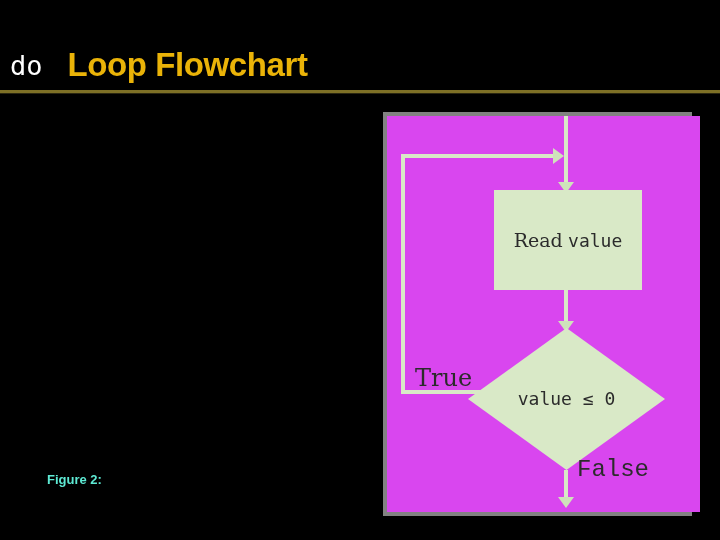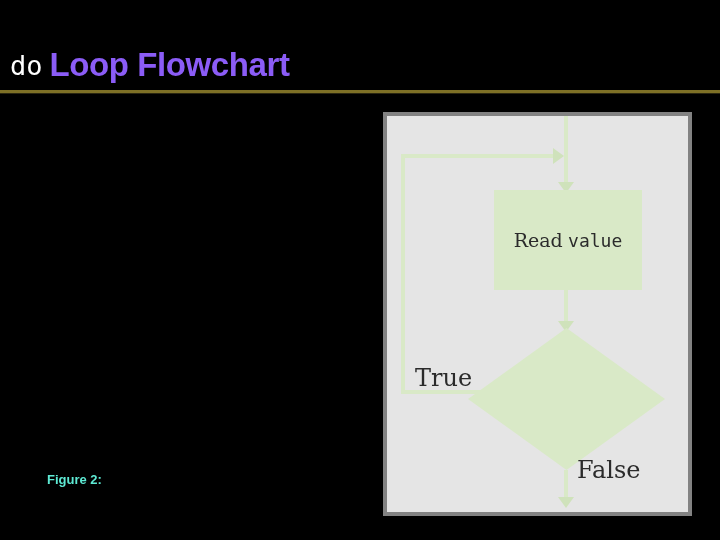--- a/index.html
+++ b/index.html
@@ -36,26 +36,26 @@
     color: #ffffff;
     font-family: "DejaVu Sans Mono", monospace;
     font-size: 27px;
     font-weight: 400;
     letter-spacing: 0px;
     line-height: 1;
     position: relative;
     top: 1px;
   }
   .title-main {
-    color: #8b5cf6;
+    color: #eab308;
     font-family: "Liberation Sans", sans-serif;
     font-size: 33px;
     font-weight: bold;
     line-height: 1;
-    margin-left: 7px;
+    margin-left: 25px;
     letter-spacing: -0.4px;
   }
 
   
   #title-rule {
     position: absolute;
     left: 0px;
     top: 90px;
     width: 720px;
     height: 3px;
@@ -96,22 +96,23 @@
     width: 309px;
     height: 404px;
     background: #ffffff;
     border: 4px solid #828282;
     box-sizing: border-box;
   }
   #figure-canvas {
     position: relative;
     width: 100%;
     height: 100%;
-    background: #e5e5e5;
+    background: #d946ef;
     overflow: hidden;
+    padding-left: 12px;
   }
 
   
   .fc-line-v {
     position: absolute;
     width: 4px;
     background: #d9e9c7;
   }
   .fc-line-h {
     position: absolute;
@@ -225,25 +226,26 @@
         <span class="fc-box-text">
           <span class="serif-part">Read</span><span> </span><span class="mono-part">value</span>
         </span>
       </div>
 
       <div class="fc-line-v" style="left:177px; top:174px; height:38px;"></div>
       <div class="fc-arrow-down" style="left:171px; top:205px;"></div>
 
       <div class="fc-diamond-wrap" style="left:81px; top:212px; width:197px; height:142px;">
         <div class="fc-diamond-shape"></div>
+        <span class="fc-diamond-text">value ≤ 0</span>
       </div>
 
       <div class="fc-label" style="left:28px; top:250px;">True</div>
 
       <div class="fc-line-v" style="left:177px; top:354px; height:32px;"></div>
       <div class="fc-arrow-down" style="left:171px; top:381px;"></div>
 
-      <div class="fc-label" style="left:190px; top:342px;">False</div>
+      <div class="fc-label" style="left:190px; top:342px;font-family:Liberation Mono, monospace;">False</div>
 
     </div>
   </div>
 
 </div>
 
 </body></html>

